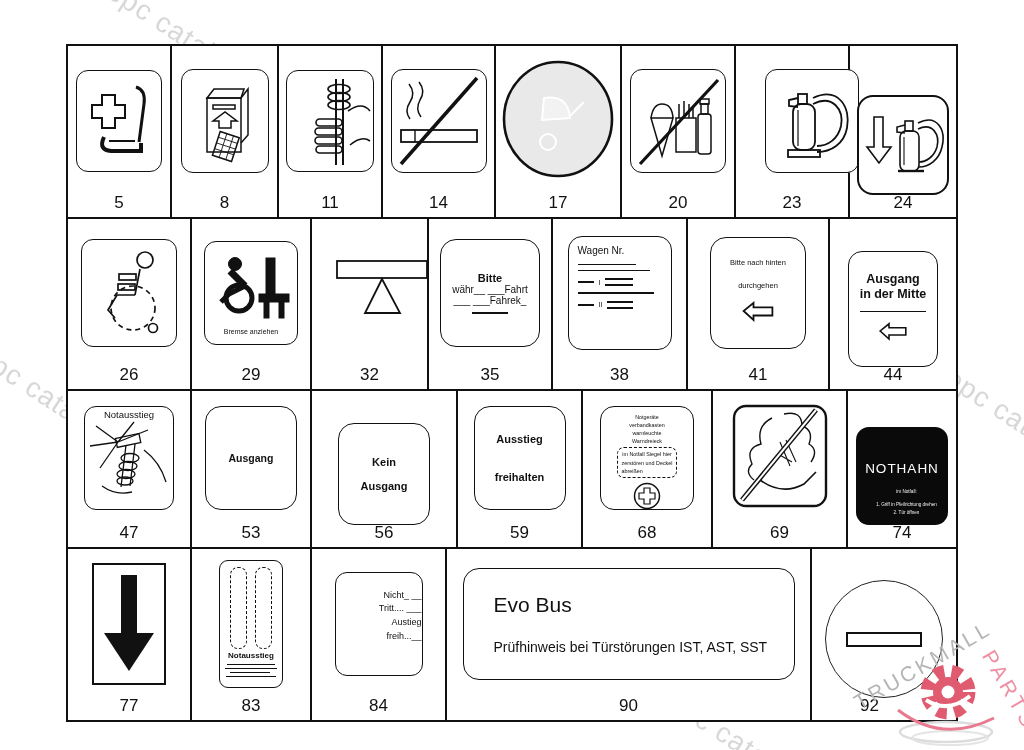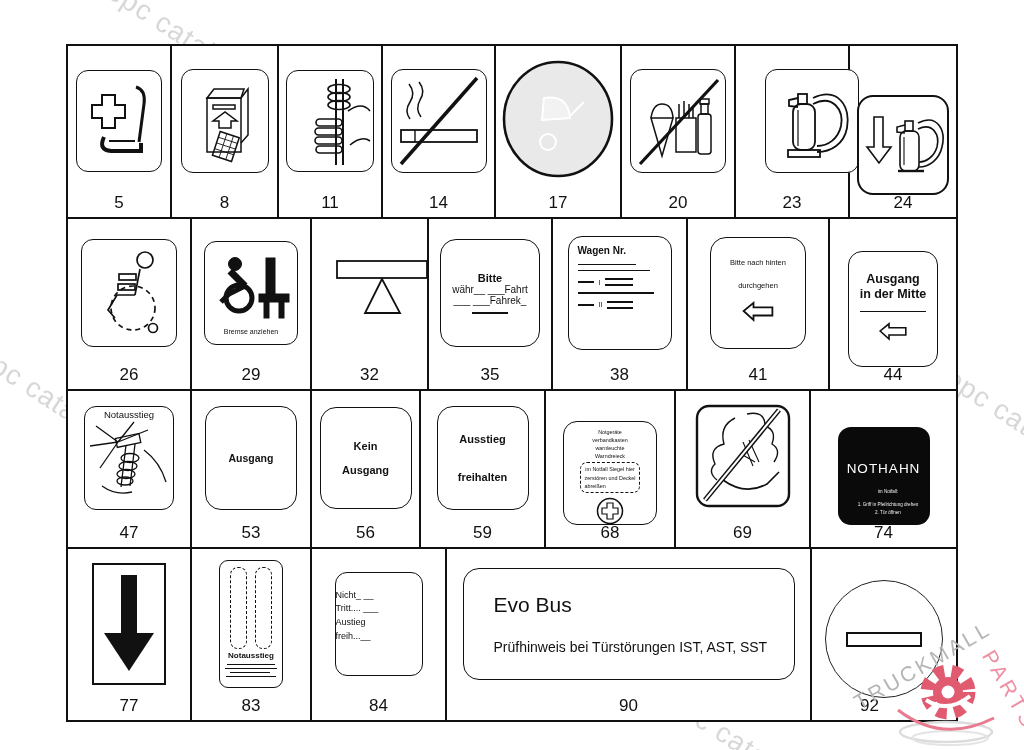--- a/index.html
+++ b/index.html
@@ -22,21 +22,21 @@
   
   .sq { border:1.6px solid #111; border-radius:12px; background:#fff; position:relative;
         display:flex; flex-direction:column; align-items:center; justify-content:center; text-align:center; }
   .ln { background:#111; }
 
   
   .s29-label { font-size:7px; margin-top:2px; }
   .s35 .t1 { font-weight:bold; font-size:11px; }
   .s35 .t2, .s35 .t3 { font-size:10px; }
   .s38 { align-items:flex-start; padding:8px 9px; justify-content:flex-start; text-align:left; }
-  .s38 .title { font-weight:bold; font-size:10px; margin-bottom:6px; }
+  .s38 .title { font-weight:normal; font-size:10px; margin-bottom:6px; }
   .mkrow { display:flex; align-items:center; gap:5px; margin-top:7px; }
   .mk { font-size:7px; }
   .s41 .t { font-size:7.5px; }
   .s44 .t { font-weight:bold; font-size:12.5px; line-height:1.25; }
   .s47 .title { font-size:9.5px; margin-top:2px; }
   .s53 .t { font-weight:bold; font-size:10.5px; }
   .s56 .t, .s59 .t { font-weight:bold; font-size:11px; line-height:2.2; }
   .s68 { padding-top:6px; justify-content:flex-start; }
   .s68 .t { font-size:5.4px; line-height:1.5; }
   .dashedbox { border:1.2px dashed #111; border-radius:7px; padding:2px 4px; margin-top:2px; }
@@ -322,37 +322,37 @@
         <span class="num">47</span>
       </div>
 
       <div class="cell" style="width:120px;">
         <span class="sq s53" style="width:92px;height:104px;border-radius:16px;">
           <div class="t">Ausgang</div>
         </span>
         <span class="num">53</span>
       </div>
 
-      <div class="cell" style="width:109px;">
+      <div class="cell" style="width:146px;justify-content:flex-end;">
         <span class="sq s56" style="width:92px;height:102px;border-radius:16px;">
           <div class="t">Kein</div>
           <div class="t">Ausgang</div>
         </span>
         <span class="num">56</span>
       </div>
 
       <div class="cell" style="width:125px;">
         <span class="sq s59" style="width:92px;height:104px;border-radius:16px;">
           <div class="t">Ausstieg</div>
           <div class="t" style="margin-top:14px;">freihalten</div>
         </span>
         <span class="num">59</span>
       </div>
 
-      <div class="cell" style="width:130px;justify-content:flex-end;">
+      <div class="cell" style="width:130px;">
         <span class="sq s68" style="width:94px;height:104px;border-radius:14px;">
           <div class="t">Notgeräte</div>
           <div class="t">verbandkasten</div>
           <div class="t">warnleuchte</div>
           <div class="t">Warndreieck</div>
           <div class="dashedbox">
             <div class="t">im Notfall Siegel hier</div>
             <div class="t">zerstören und Deckel</div>
             <div class="t" style="text-align:left;">abreißen</div>
           </div>
@@ -413,21 +413,21 @@
           <div class="label">Notausstieg</div>
           <div class="ln" style="width:48px;height:2px;margin:1.5px 0;"></div>
           <div class="ln" style="width:52px;height:1.2px;margin:1.5px 0;"></div>
           <div class="ln" style="width:40px;height:2px;margin:1.5px 0;align-self:flex-start;margin-left:4px;"></div>
           <div class="ln" style="width:50px;height:1.2px;margin:1.5px 0;"></div>
         </span>
         <span class="num">83</span>
       </div>
 
       <div class="cell" style="width:135px;">
-        <span class="sq s84" style="width:88px;height:104px;border-radius:12px;align-items:flex-start;justify-content:flex-start;padding-top:16px;">
+        <span class="sq s84" style="width:88px;height:104px;border-radius:12px;align-items:flex-end;justify-content:flex-start;padding-top:16px;">
           <div class="t">Nicht_ __</div>
           <div class="t">Tritt.... ___</div>
           <div class="t">Austieg</div>
           <div class="t">freih...__</div>
         </span>
         <span class="num">84</span>
       </div>
 
       <div class="cell" style="width:365px;">
         <span class="sq s90" style="width:332px;height:112px;">

